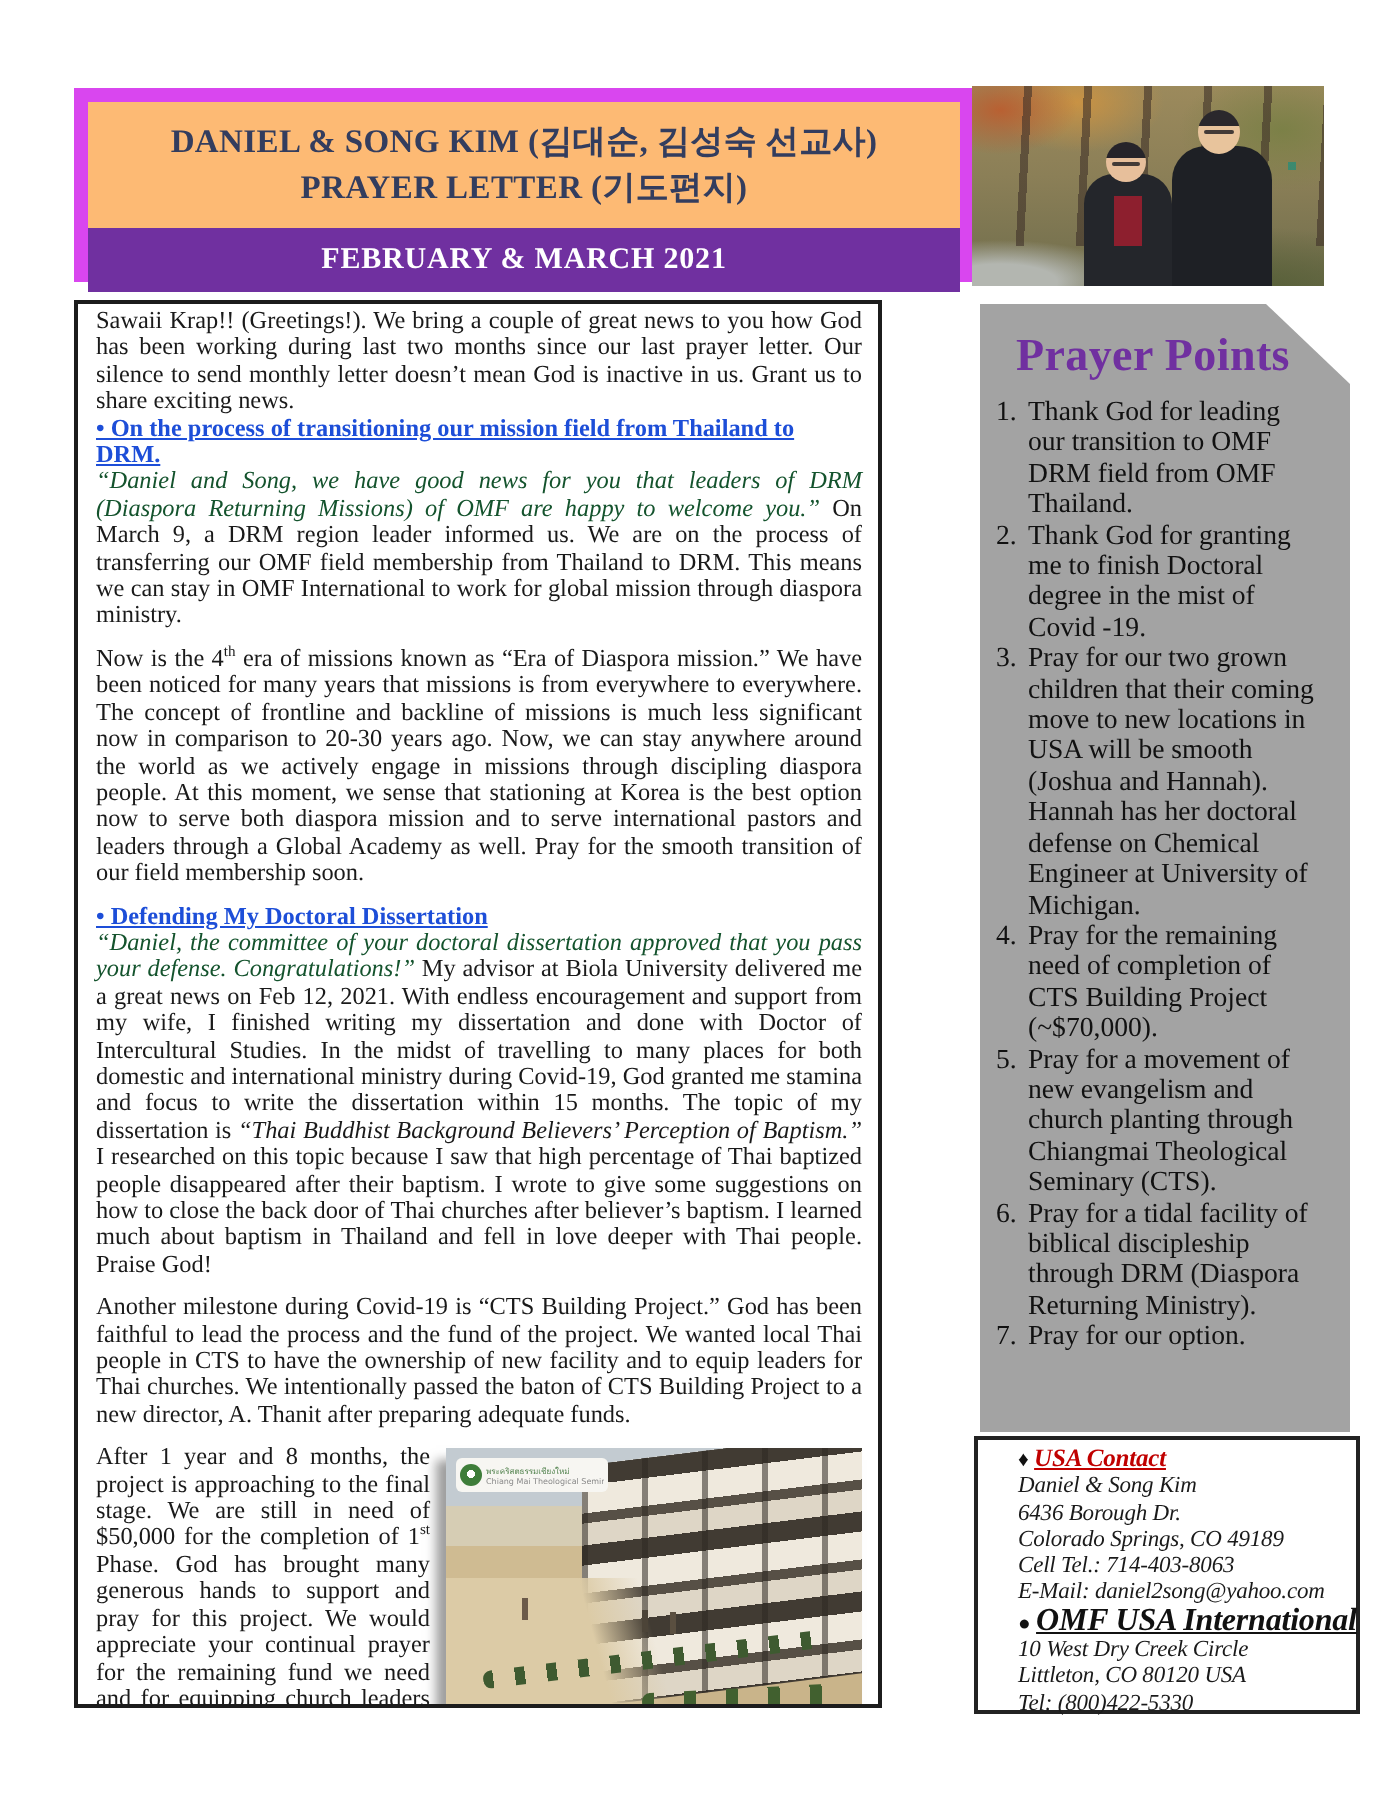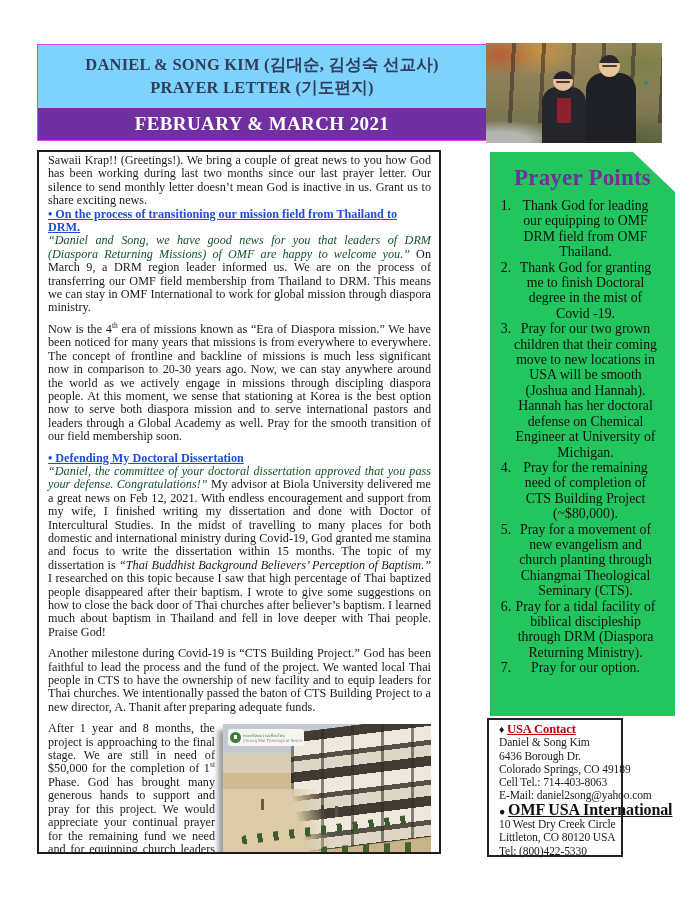--- a/index.html
+++ b/index.html
@@ -1,27 +1,27 @@
 <!DOCTYPE html>
 <html><head>
 <meta charset="utf-8">
 <style>
   html,body{margin:0;padding:0;background:#ffffff;}
   .page{position:relative;width:695px;height:900px;background:#ffffff;overflow:hidden;
         font-family:"Liberation Serif","DejaVu Serif",serif;color:#1a1a1a;}
 
   
   .header-box{position:absolute;left:37px;top:44px;width:450px;height:97px;
-              border:1px solid #d946ef;box-sizing:border-box;background:#7dd3fc;}
+              border:7px solid #d946ef;box-sizing:border-box;background:#fdba74;}
   .header-titles{height:63px;display:flex;flex-direction:column;justify-content:center;
                  align-items:center;gap:3px;}
   .header-title{color:#333d5e;font-weight:bold;font-size:16.5px;line-height:20px;
                 letter-spacing:.2px;white-space:nowrap;}
   .header-banner{height:32px;background:#7030a0;display:flex;align-items:center;justify-content:center;}
-  .header-banner span{color:#ffffff;font-weight:bold;font-size:19px;letter-spacing:.4px;white-space:nowrap;}
+  .header-banner span{color:#ffffff;font-weight:bold;font-size:15px;letter-spacing:.4px;white-space:nowrap;}
 
   
   .photo{position:absolute;left:486px;top:43px;width:176px;height:100px;overflow:hidden;
     background:
       radial-gradient(ellipse 55px 32px at 8% 12%, rgba(186,94,48,.95), rgba(186,94,48,0) 70%),
       radial-gradient(ellipse 62px 36px at 30% 8%, rgba(209,148,64,.85), rgba(209,148,64,0) 70%),
       radial-gradient(ellipse 72px 42px at 88% 22%, rgba(122,128,70,.95), rgba(122,128,70,0) 72%),
       radial-gradient(ellipse 95px 30px at 8% 98%, #b3b6b0 30%, rgba(179,182,176,0) 70%),
       radial-gradient(ellipse 130px 42px at 78% 102%, rgba(84,94,54,.95), rgba(84,94,54,0) 75%),
       linear-gradient(180deg,#9c8a5c 0%,#8b7f57 45%,#6f6d4c 100%);}
@@ -70,33 +70,33 @@
     box-shadow:14px 1px 0 #5a4f40,-60px -6px 0 #6b5a4a;}
   .cts-logo{position:absolute;left:5px;top:5px;width:76px;height:17px;background:#f7f6f2;border-radius:3px;
     display:flex;align-items:center;gap:2px;padding:1px 2px;box-sizing:border-box;}
   .cts-logo-circle{width:11px;height:11px;border-radius:50%;flex:none;
     background:radial-gradient(circle at 50% 45%,#ffffff 0 24%,#3e7d3a 25%);}
   .cts-logo-text{display:flex;flex-direction:column;font-family:"DejaVu Sans",sans-serif;
     font-size:4px;line-height:5px;color:#4a7d46;overflow:hidden;white-space:nowrap;}
   .cts-logo-text .l2{color:#8a8a8a;}
 
   
-  .sidebar{position:absolute;left:490px;top:152px;width:185px;height:564px;background:#22c55e;
+  .sidebar{position:absolute;left:490px;top:152px;width:185px;height:564px;background:#a3a3a3;
     box-sizing:border-box;padding:6px 18px 0 8px;
-    clip-path:polygon(0 0,143px 0,185px 40px,185px 564px,0 564px);text-align:center;}
+    clip-path:polygon(0 0,143px 0,185px 40px,185px 564px,0 564px);}
   .pp-title{color:#7030a0;font-weight:bold;font-size:23px;line-height:28px;margin:6px 0 6px 10px;
     white-space:nowrap;letter-spacing:.2px;}
   .pp-item{display:flex;font-size:13.8px;line-height:15.4px;color:#111;}
   .pp-num{flex:none;width:16px;}
   .pp-text{flex:1;}
 
   
-  .contact-box{position:absolute;left:487px;top:718px;width:136px;height:139px;box-sizing:border-box;
-    border:2px solid #222;background:#fff;padding:3px 10px;font-size:11.5px;line-height:13.3px;
-    letter-spacing:-.1px;}
+  .contact-box{position:absolute;left:487px;top:718px;width:193px;height:139px;box-sizing:border-box;
+    border:2px solid #222;background:#fff;padding:3px 20px;font-size:11.5px;line-height:13.3px;
+    letter-spacing:-.1px;font-style:italic;}
   .contact-box div{white-space:nowrap;}
   .c-head-usa .c-title{color:#c00000;font-weight:bold;text-decoration:underline;font-size:12.5px;}
   .c-bullet{color:#111;font-size:10.5px;}
   .c-head-omf .c-title{color:#111;font-weight:bold;text-decoration:underline;font-size:16px;}
 </style>
 </head>
 <body>
 
 <div class="page">
 
@@ -162,33 +162,33 @@
     <div class="sig-holder">
       <p class="para">We greatly appreciate your support. We lost monthly support from few churches during Covid-19.</p>
       <span class="signature">Daniel &amp; Song Kim</span>
     </div>
   </div>
 
   <div class="sidebar">
     <div class="pp-title">Prayer Points</div>
     <div class="pp-item">
         <span class="pp-num">1.</span>
-        <span class="pp-text">Thank God for leading our equipping to OMF DRM field from OMF Thailand.</span>
+        <span class="pp-text">Thank God for leading our transition to OMF DRM field from OMF Thailand.</span>
       </div>
     <div class="pp-item">
         <span class="pp-num">2.</span>
         <span class="pp-text">Thank God for granting me to finish Doctoral degree in the mist of Covid -19.</span>
       </div>
     <div class="pp-item">
         <span class="pp-num">3.</span>
         <span class="pp-text">Pray for our two grown children that their coming move to new locations in USA will be smooth (Joshua and Hannah). Hannah has her doctoral defense on Chemical Engineer at University of Michigan.</span>
       </div>
     <div class="pp-item">
         <span class="pp-num">4.</span>
-        <span class="pp-text">Pray for the remaining need of completion of CTS Building Project (~$80,000).</span>
+        <span class="pp-text">Pray for the remaining need of completion of CTS Building Project (~$70,000).</span>
       </div>
     <div class="pp-item">
         <span class="pp-num">5.</span>
         <span class="pp-text">Pray for a movement of new evangelism and church planting through Chiangmai Theological Seminary (CTS).</span>
       </div>
     <div class="pp-item">
         <span class="pp-num">6.</span>
         <span class="pp-text">Pray for a tidal facility of biblical discipleship through DRM (Diaspora Returning Ministry).</span>
       </div>
     <div class="pp-item">

